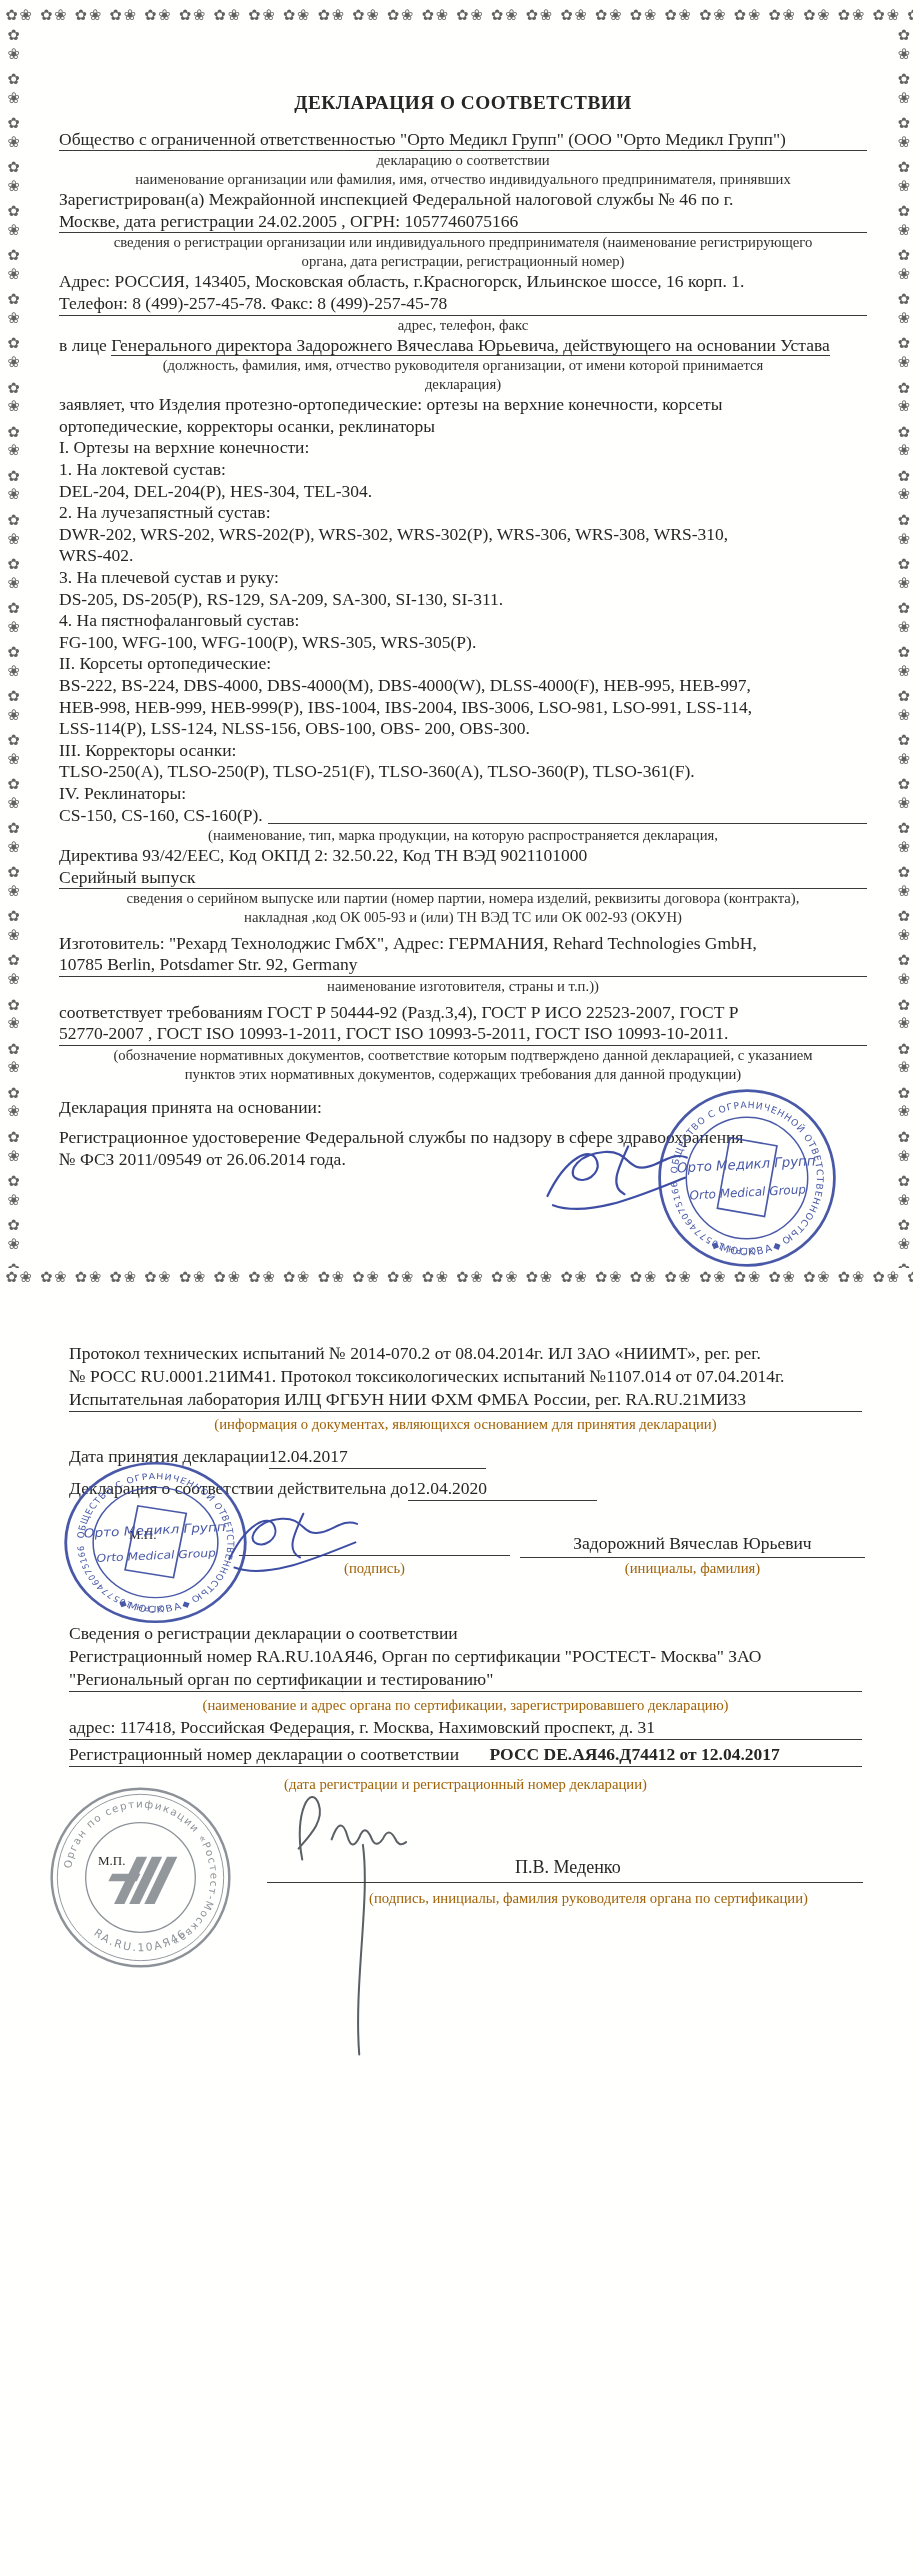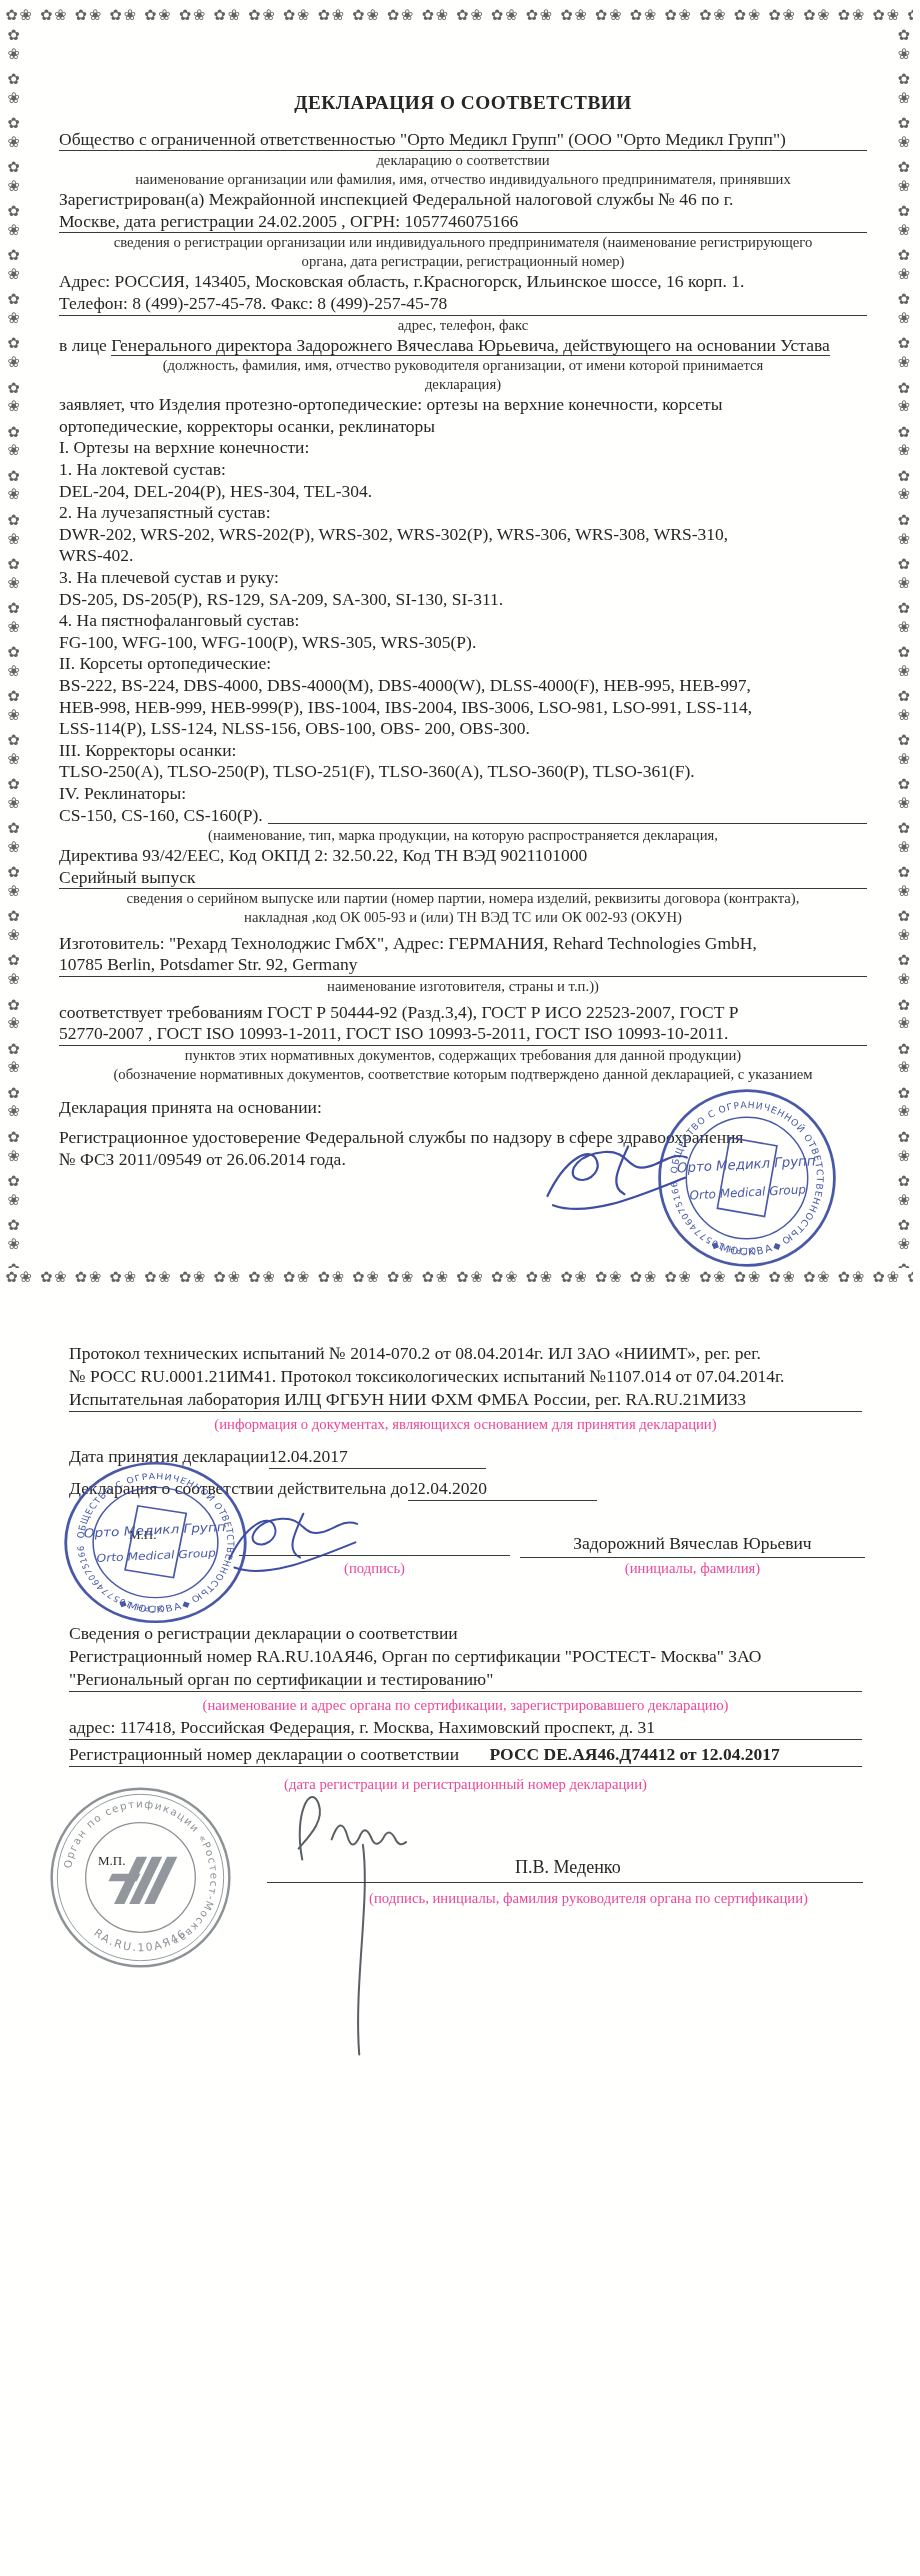--- a/index.html
+++ b/index.html
@@ -17,21 +17,21 @@
   .title{text-align:center;font-weight:bold;font-size:19.3px;letter-spacing:0.5px;margin:0 0 14.7px 0;}
   .line{font-size:17.5px;line-height:21.6px;}
   .u{border-bottom:1.4px solid #3a3a3a;}
   .cap{font-size:14.7px;line-height:19px;text-align:center;color:#303030;}
   .mt6{margin-top:5.5px;} .mt10{margin-top:9.2px;} .mt14{margin-top:13px;}
   .flexline{display:flex;}
   .fill-u{flex:1;border-bottom:1.4px solid #3a3a3a;margin-left:5.5px;height:18.4px;}
   .uval{border-bottom:1.4px solid #3a3a3a;}
   
   .lr{position:absolute;left:69px;width:793px;font-size:17.5px;line-height:21.6px;}
-  .lcap{font-size:14.7px;text-align:center;color:#ec4899;}
+  .lcap{font-size:14.7px;text-align:center;color:#a16207;}
   .bold{font-weight:bold;margin-left:26px;}
   .abs{position:absolute;}
   svg{display:block;}
   .stamp{position:absolute;opacity:.92;}
   .mp{position:absolute;font-size:13px;color:#2c2c2c;}
 </style>
 </head>
 <body>
 
 <div class="page">
@@ -91,22 +91,22 @@
     <div class="line u">Серийный выпуск</div>
     <div class="cap">сведения о серийном выпуске или партии (номер партии, номера изделий, реквизиты договора (контракта),</div>
     <div class="cap">накладная ,код ОК 005-93 и (или) ТН ВЭД ТС или ОК 002-93 (ОКУН)</div>
 
     <div class="line mt6">Изготовитель: "Рехард Технолоджис ГмбХ", Адрес: ГЕРМАНИЯ, Rehard Technologies GmbH,</div>
     <div class="line u">10785 Berlin, Potsdamer Str. 92, Germany</div>
     <div class="cap">наименование изготовителя, страны и т.п.))</div>
 
     <div class="line mt6">соответствует требованиям ГОСТ Р 50444-92 (Разд.3,4), ГОСТ Р ИСО 22523-2007, ГОСТ Р</div>
     <div class="line u">52770-2007 , ГОСТ  ISO 10993-1-2011,  ГОСТ ISO 10993-5-2011, ГОСТ  ISO 10993-10-2011.</div>
+    <div class="cap">(обозначение нормативных документов, соответствие которым подтверждено данной декларацией, с указанием</div>
     <div class="cap">пунктов этих нормативных документов, содержащих требования для данной продукции)</div>
-    <div class="cap">(обозначение нормативных документов, соответствие которым подтверждено данной декларацией, с указанием</div>
 
     <div class="line mt14">Декларация принята на основании:</div>
     <div class="line mt10">Регистрационное удостоверение Федеральной службы по надзору в сфере здравоохранения</div>
     <div class="line">№ ФСЗ 2011/09549 от 26.06.2014 года.</div>
   </div>
 
   <svg class="stamp" style="left:538px;top:1130px;" width="161" height="99" viewBox="0 0 175 108">
     <g fill="none" stroke="#2f3f9e" stroke-width="2.4" stroke-linecap="round">
       <path d="M10,72 C30,30 58,16 64,34 C69,48 50,60 40,52 C32,45 44,26 72,24 C100,22 96,46 120,40 C136,36 146,24 162,30"></path>
       <path d="M16,82 C55,96 110,72 160,52"></path>

